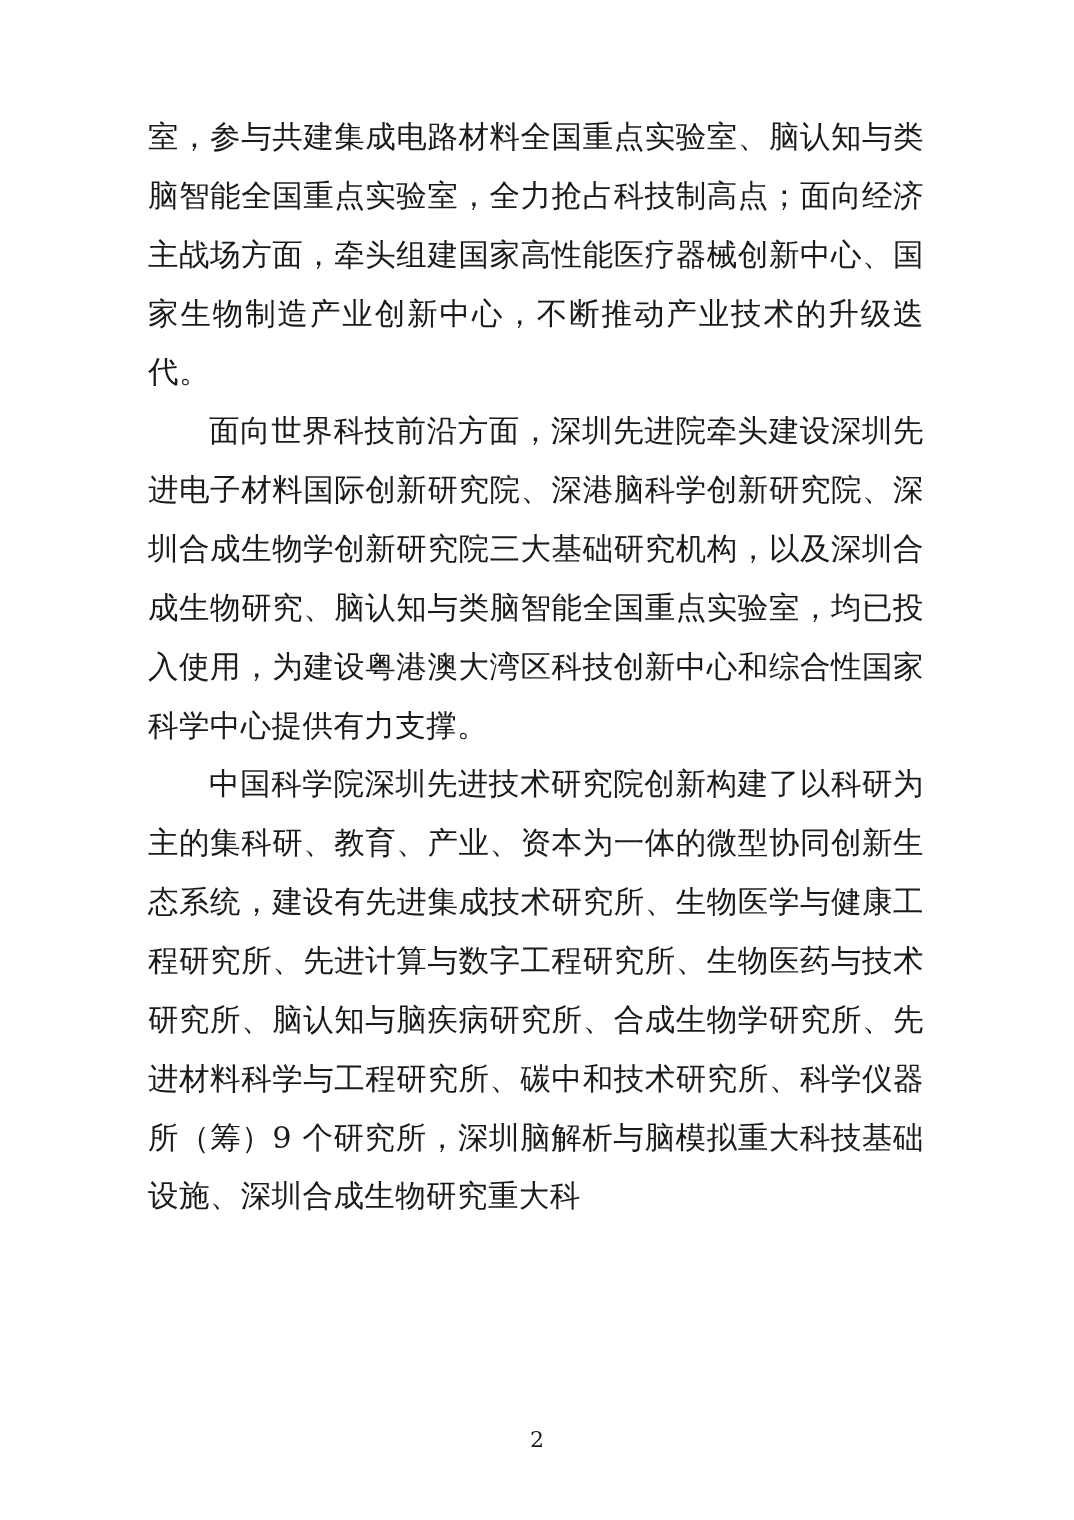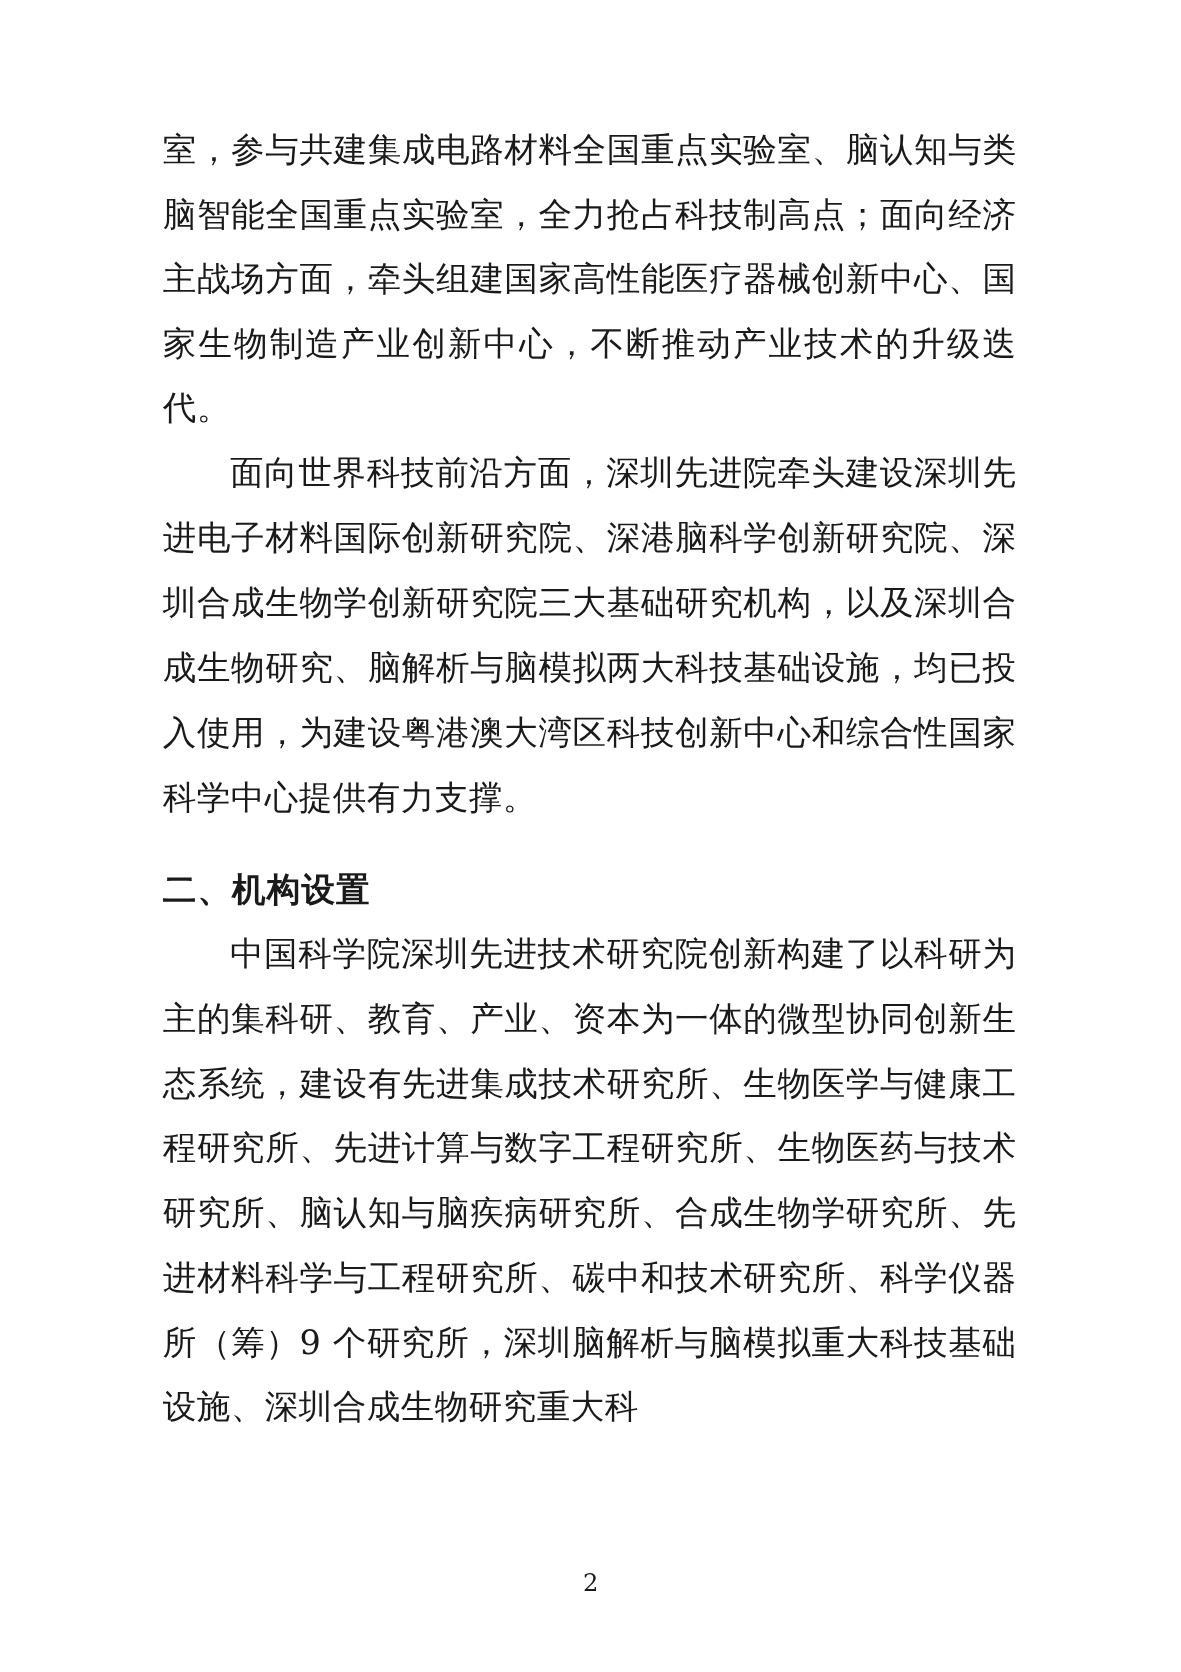--- a/index.html
+++ b/index.html
@@ -59,23 +59,22 @@
   }
 </style>
 </head>
 <body>
 
 <div class="page">
   <div class="doc-body">
 
     <p class="para cont">室，参与共建集成电路材料全国重点实验室、脑认知与类脑智能全国重点实验室，全力抢占科技制高点；面向经济主战场方面，牵头组建国家高性能医疗器械创新中心、国家生物制造产业创新中心，不断推动产业技术的升级迭代。</p>
 
-    <p class="para">面向世界科技前沿方面，深圳先进院牵头建设深圳先进电子材料国际创新研究院、深港脑科学创新研究院、深圳合成生物学创新研究院三大基础研究机构，以及深圳合成生物研究、脑解析与脑模拟两大科技基础设施，均已投入使用，为建设粤港澳大湾区科技创新中心和综合性国家科学中心提供有力支撑。</p>
+    <p class="para">面向世界科技前沿方面，深圳先进院牵头建设深圳先进电子材料国际创新研究院、深港脑科学创新研究院、深圳合成生物学创新研究院三大基础研究机构，以及深圳合成生物研究、脑认知与类脑智能全国重点实验室，均已投入使用，为建设粤港澳大湾区科技创新中心和综合性国家科学中心提供有力支撑。</p>
 
 
-    <h2 class="section-heading">二、机构设置</h2>
 
     <p class="para">中国科学院深圳先进技术研究院创新构建了以科研为主的集科研、教育、产业、资本为一体的微型协同创新生态系统，建设有先进集成技术研究所、生物医学与健康工程研究所、先进计算与数字工程研究所、生物医药与技术研究所、脑认知与脑疾病研究所、合成生物学研究所、先进材料科学与工程研究所、碳中和技术研究所、科学仪器所（筹）9 个研究所，深圳脑解析与脑模拟重大科技基础设施、深圳合成生物研究重大科</p>
 
   </div>
 </div>
 
 <div class="page-number">2</div>
 
 </body></html>

